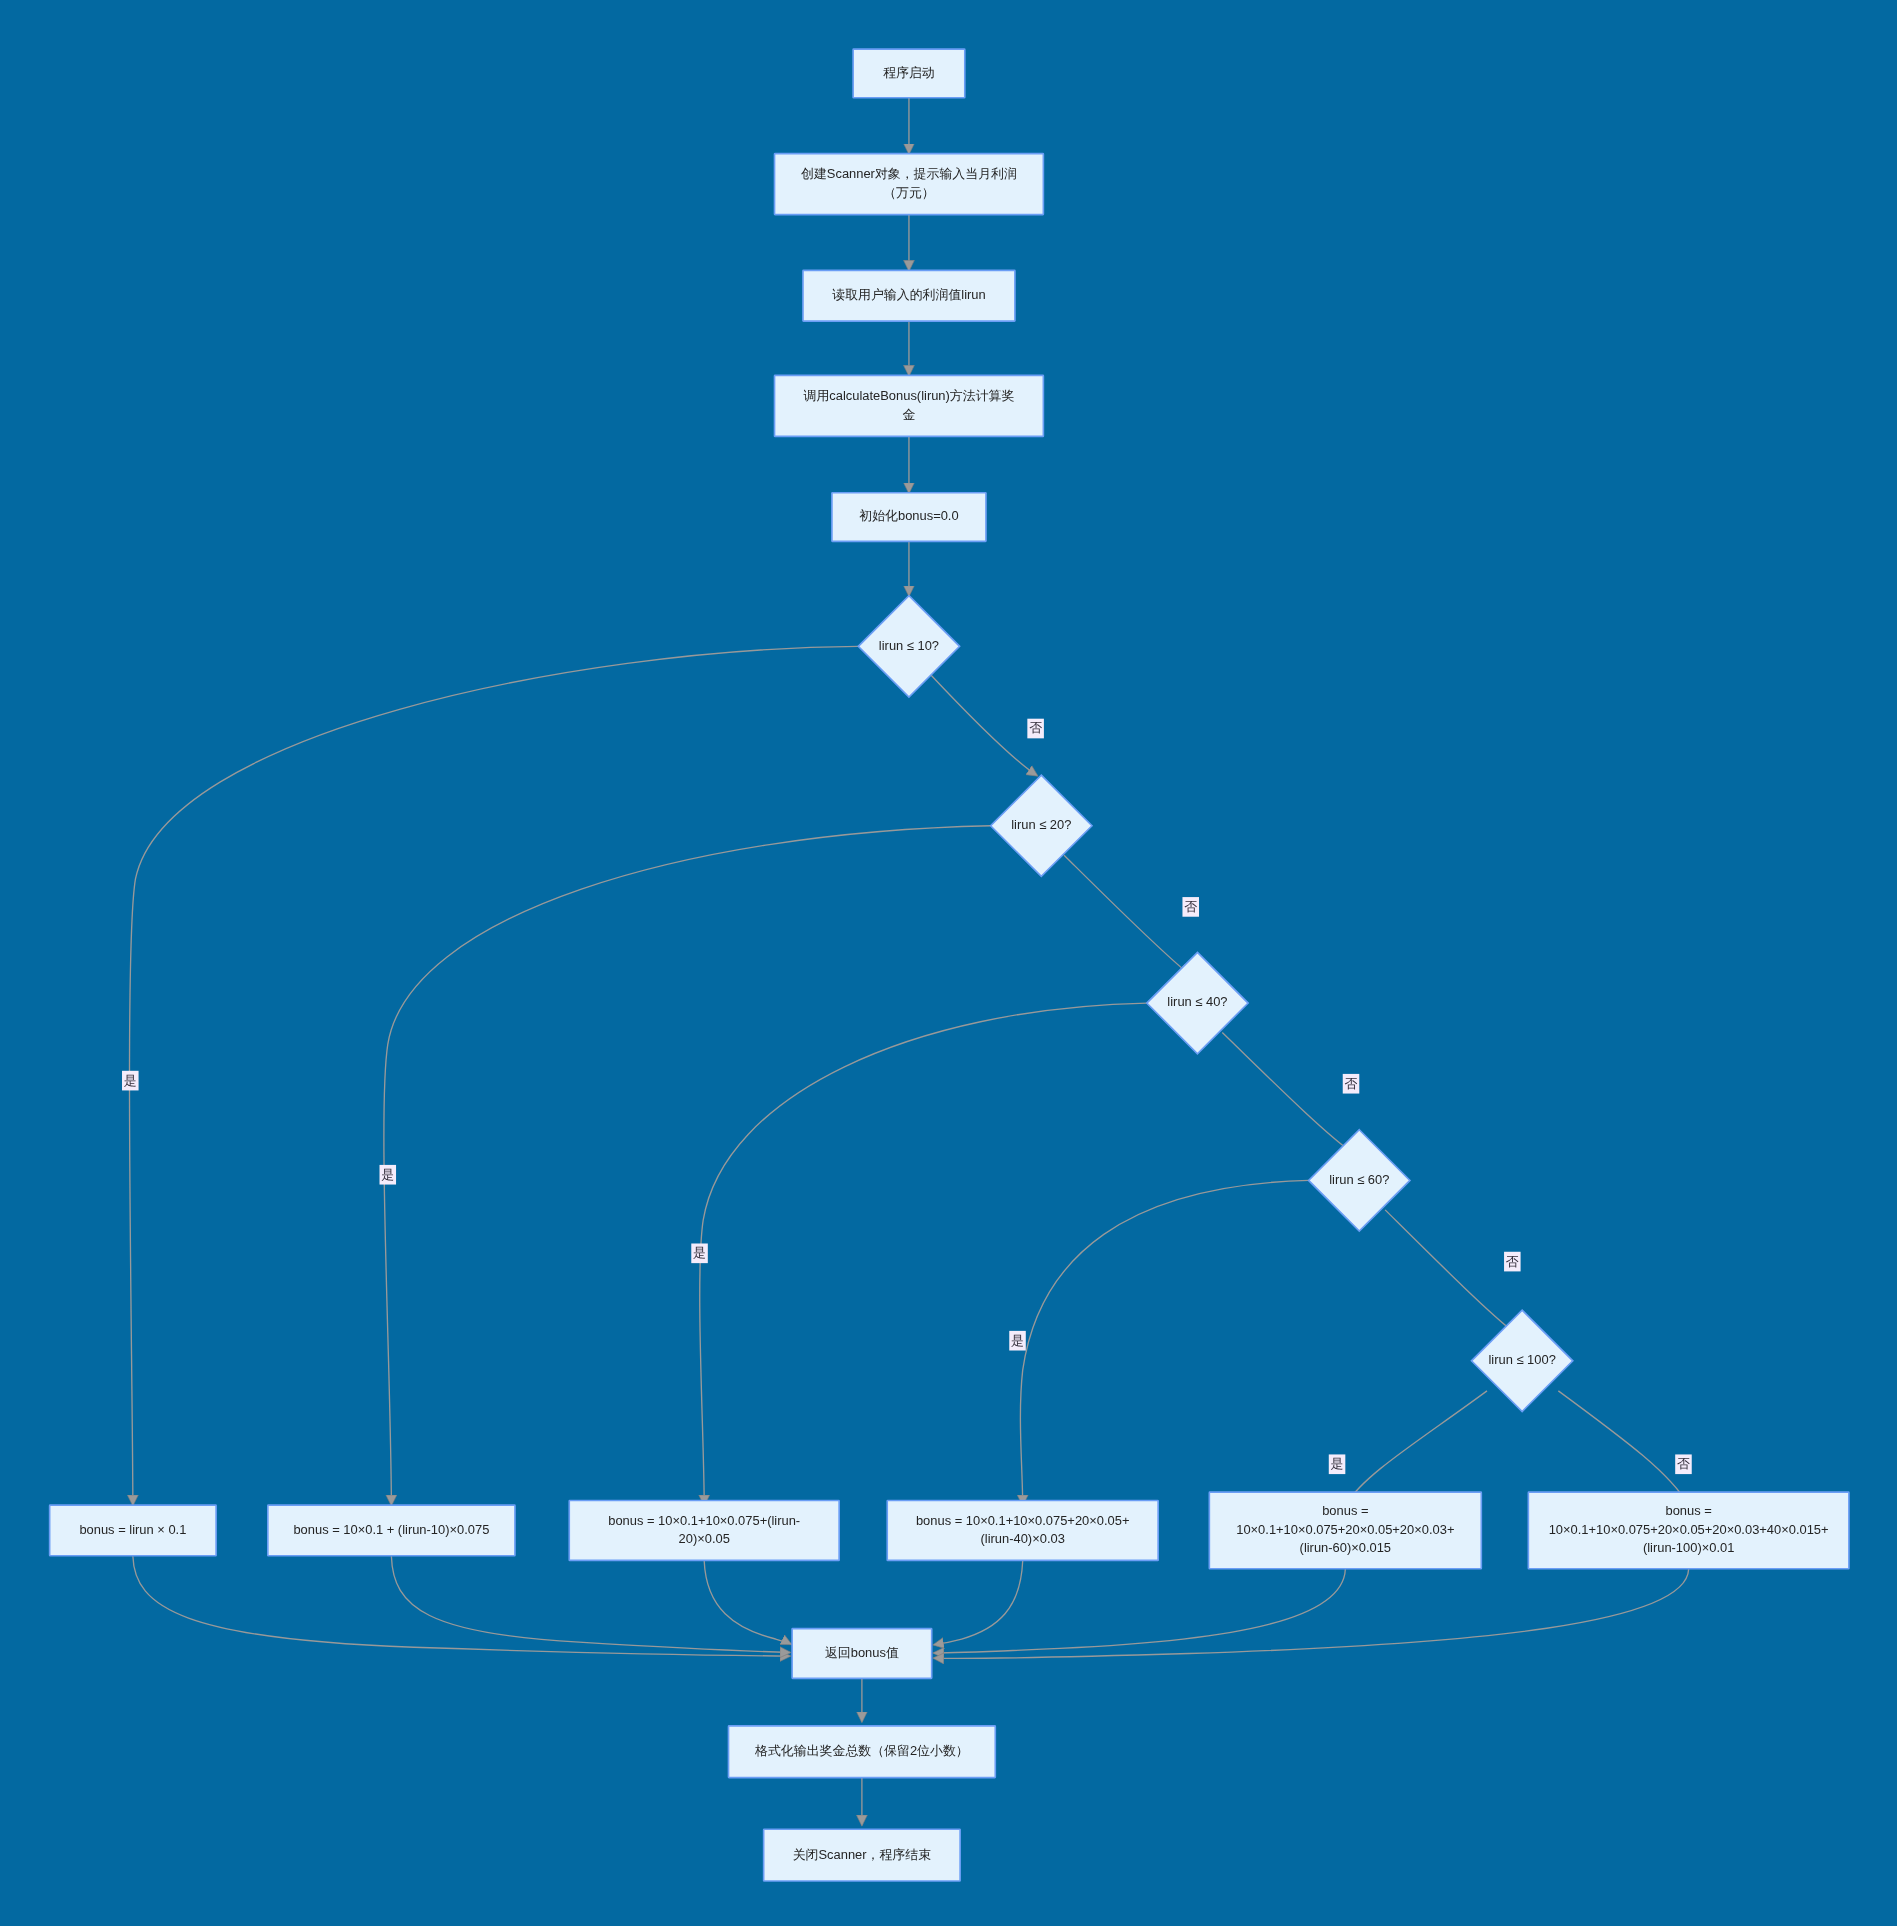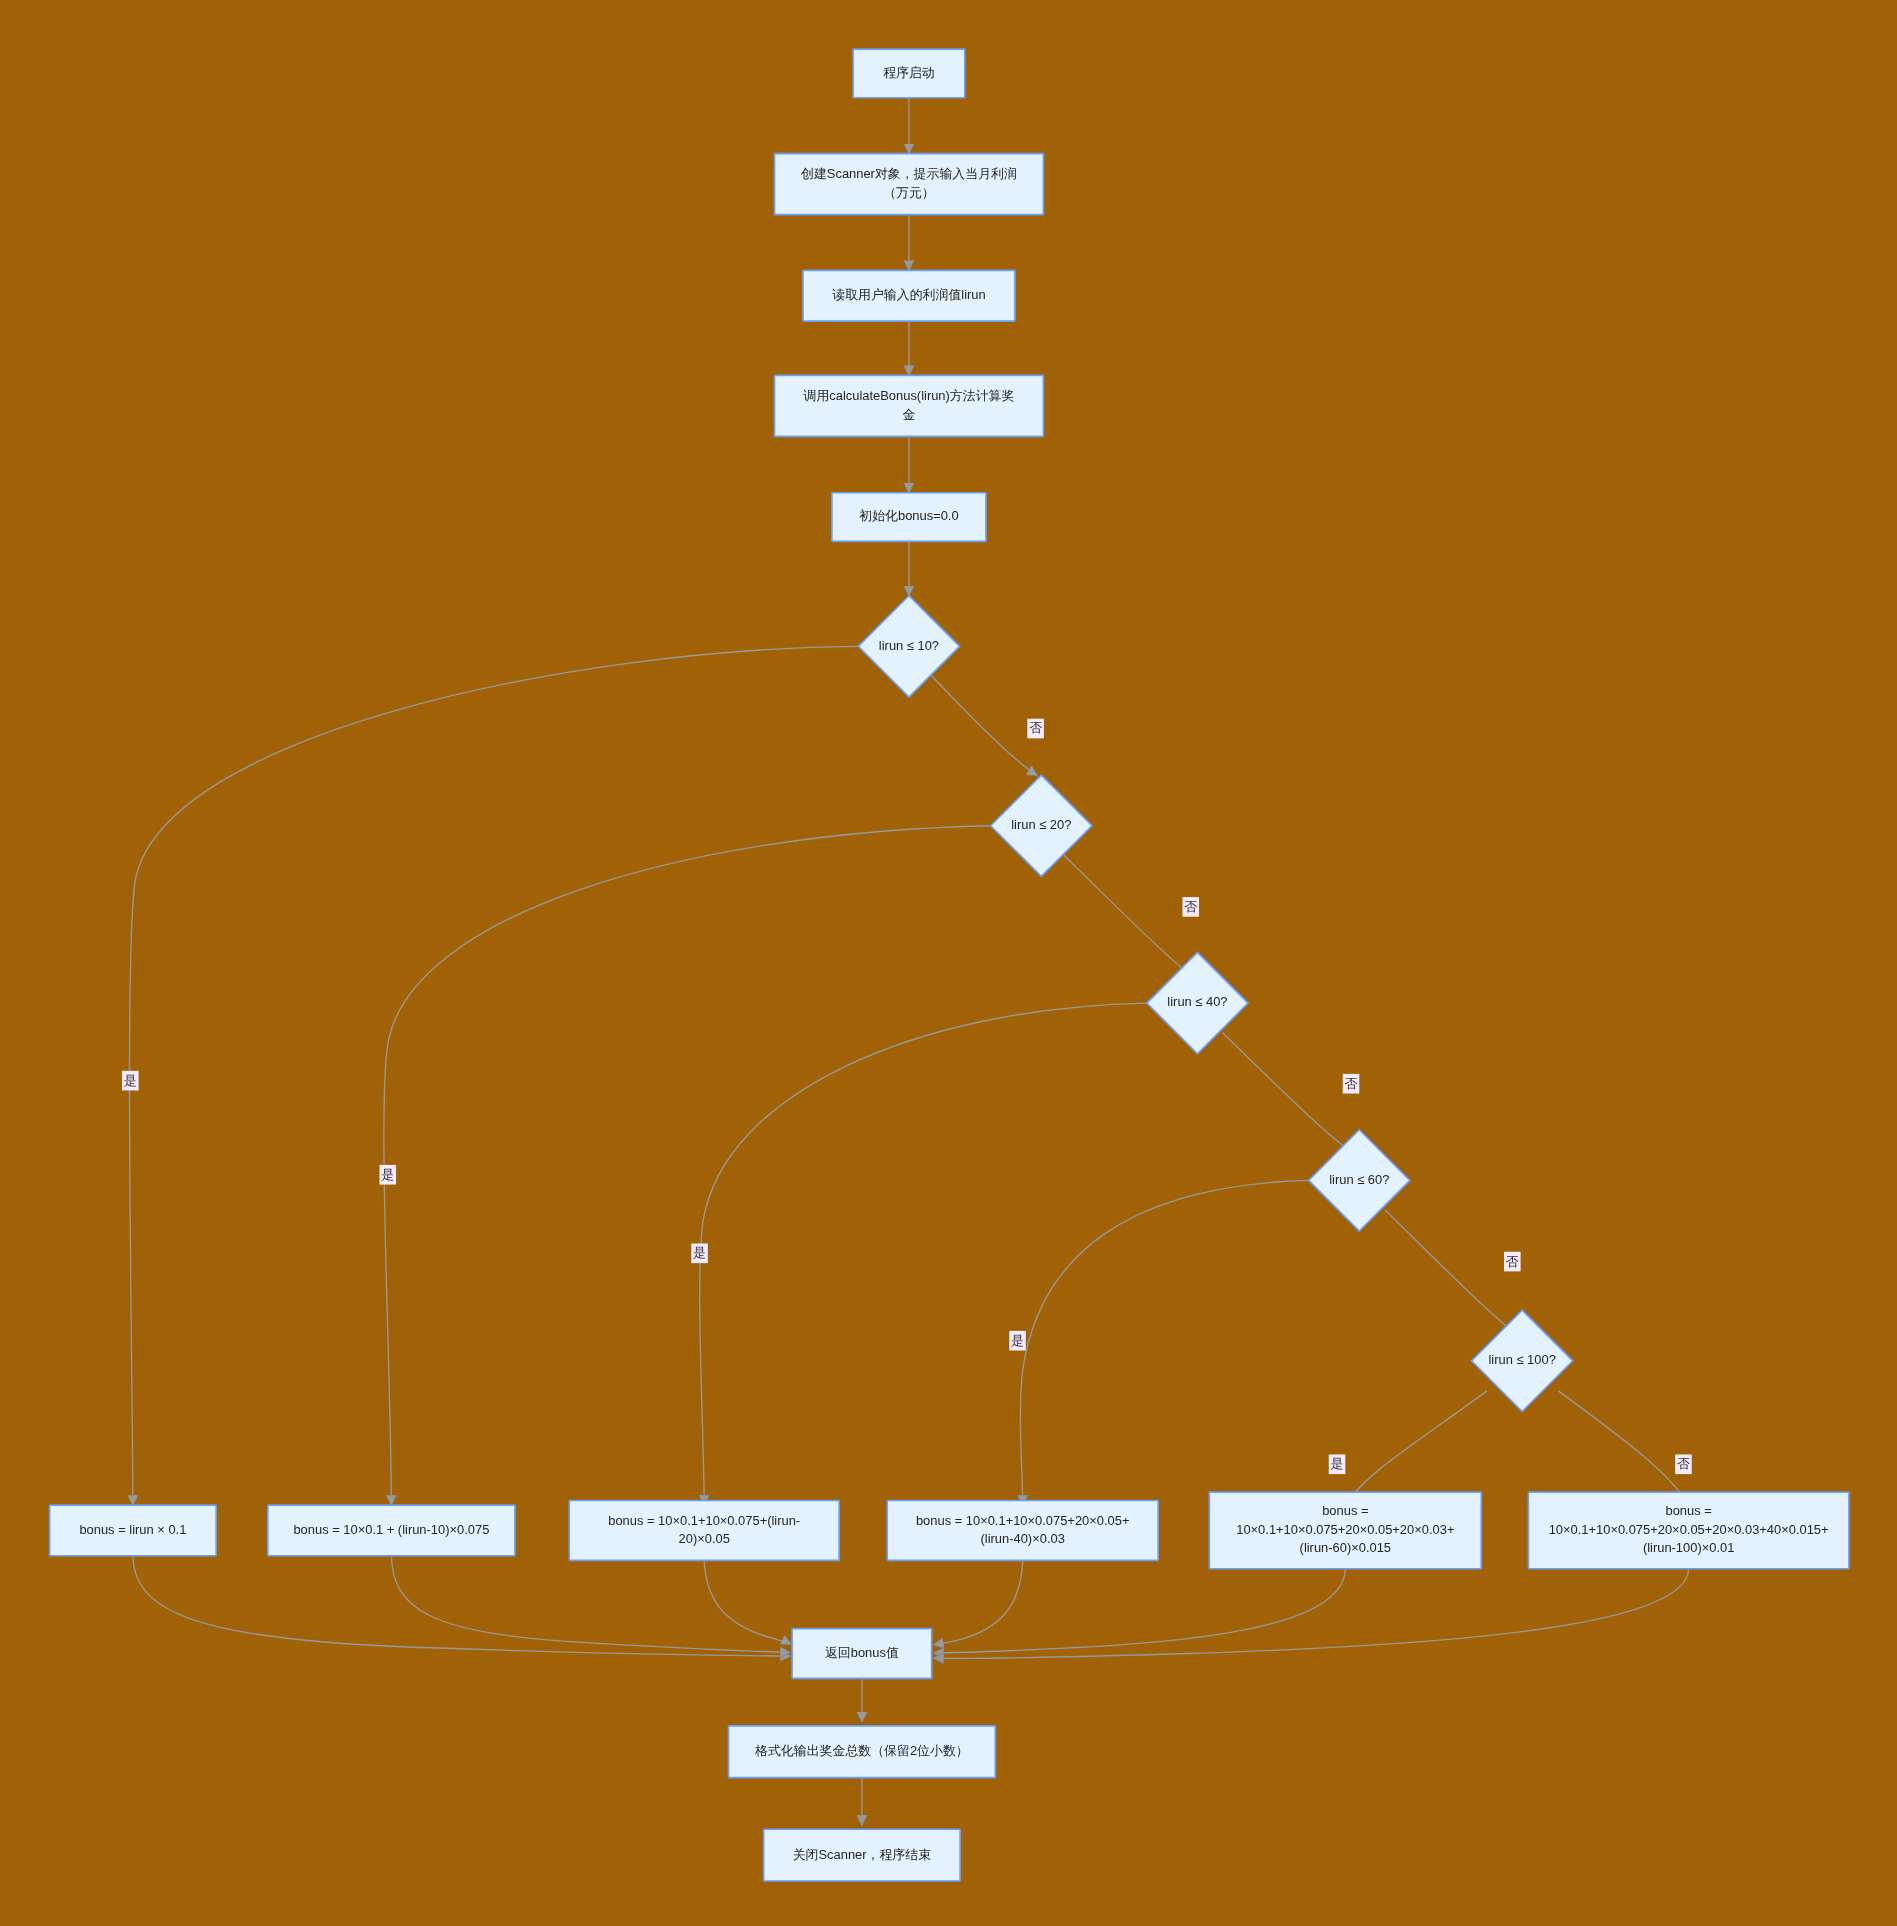--- a/index.html
+++ b/index.html
@@ -8,21 +8,21 @@
     padding: 0;
     background: #ffffff;
   }
   body {
     font-family: "Liberation Sans", "DejaVu Sans", sans-serif;
   }
   #diagram-root {
     position: relative;
     width: 1897px;
     height: 1926px;
-    background: #a16207;
+    background: #0369a1;
     overflow: hidden;
   }
   svg#flow {
     display: block;
     width: 1897px;
     height: 1926px;
   }
   .node-shape {
     fill: #e3f2fd;
     stroke: #6b9ef5;

